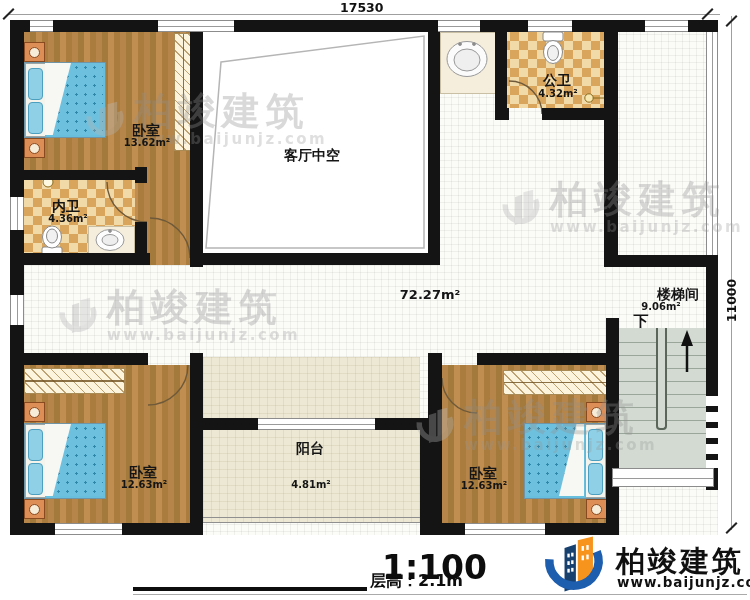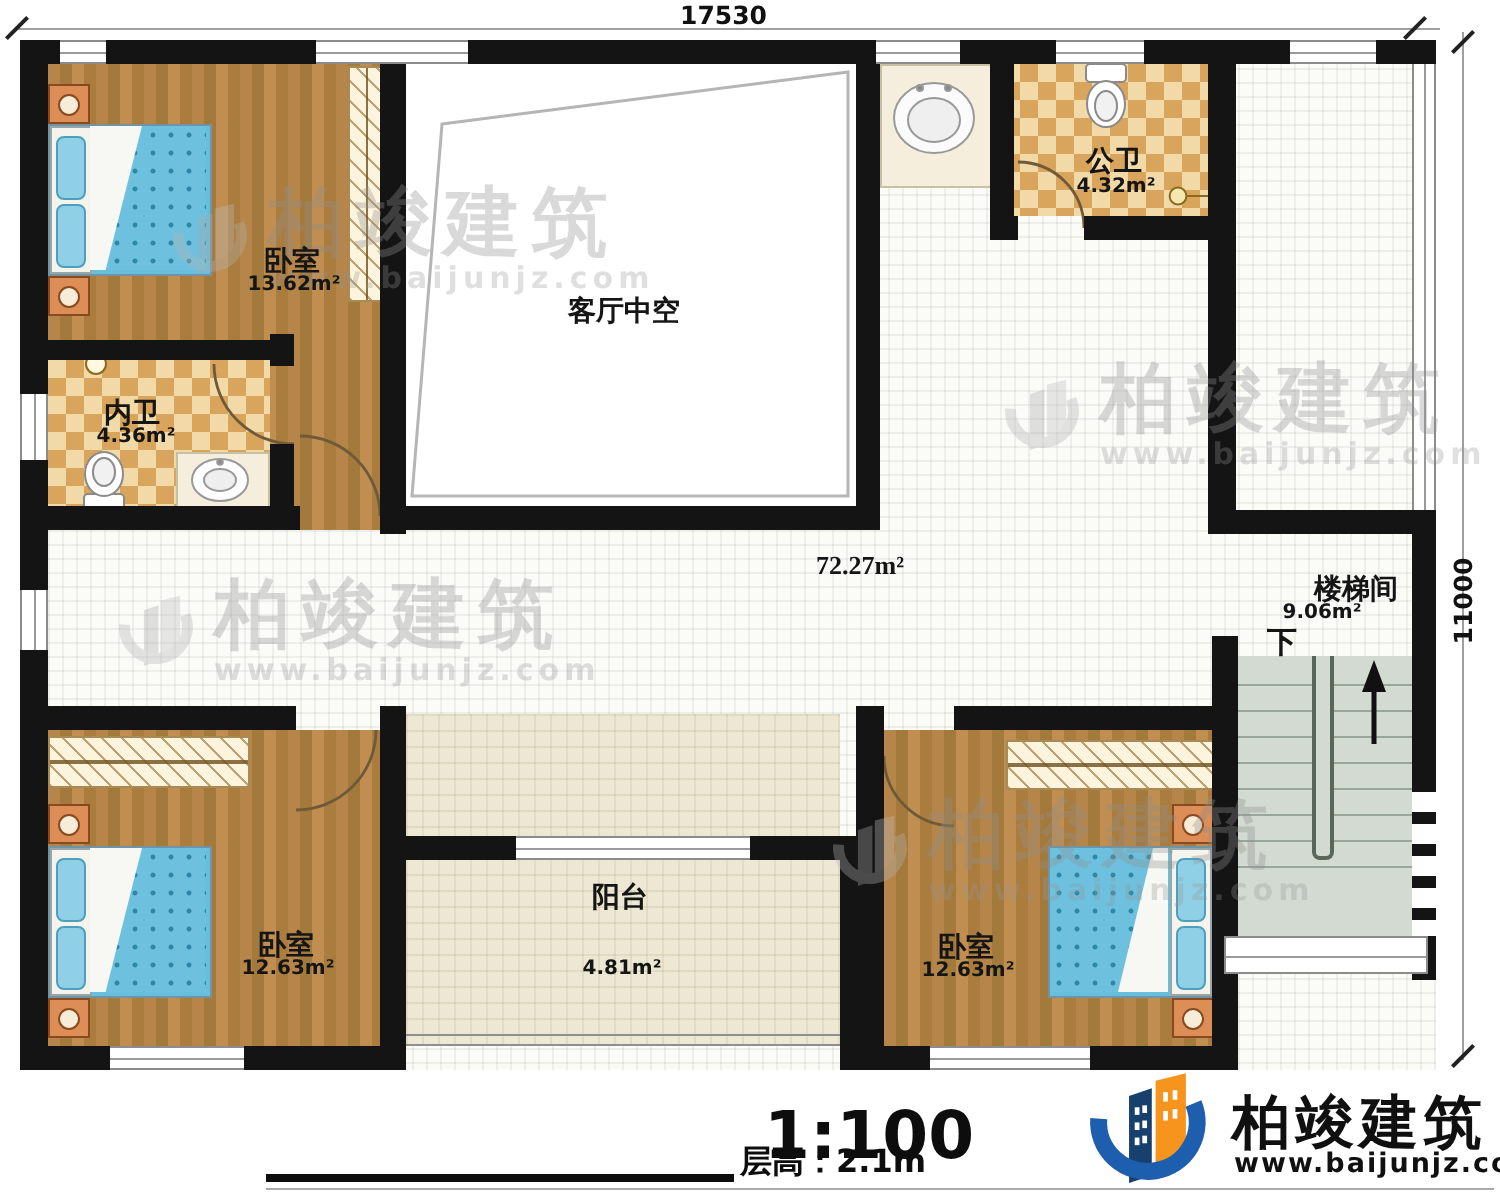--- a/index.html
+++ b/index.html
@@ -264,21 +264,21 @@
       </div>
   </div>
 
   <div class="rname" style="left:146px;top:122px;">卧室</div>
   <div class="rarea" style="left:147px;top:137px;">13.62m²</div>
   <div class="rname" style="left:66px;top:198px;">内卫</div>
   <div class="rarea" style="left:68px;top:213px;">4.36m²</div>
   <div class="rname" style="left:312px;top:147px;">客厅中空</div>
   <div class="rname" style="left:557px;top:72px;">公卫</div>
   <div class="rarea" style="left:558px;top:88px;">4.32m²</div>
-  <div class="rarea" style="left:430px;top:275px;font-size:13px;font-family:Liberation Serif, serif;">72.27m²</div>
+  <div class="rarea" style="left:430px;top:287px;font-size:13px;">72.27m²</div>
   <div class="rname" style="left:678px;top:286px;">楼梯间</div>
   <div class="rarea" style="left:661px;top:301px;">9.06m²</div>
   <div class="rname" style="left:641px;top:312px;font-size:15px;">下</div>
   <div class="rname" style="left:143px;top:464px;">卧室</div>
   <div class="rarea" style="left:144px;top:479px;">12.63m²</div>
   <div class="rname" style="left:310px;top:440px;">阳台</div>
   <div class="rarea" style="left:311px;top:479px;">4.81m²</div>
   <div class="rname" style="left:483px;top:465px;">卧室</div>
   <div class="rarea" style="left:484px;top:480px;">12.63m²</div>
 

